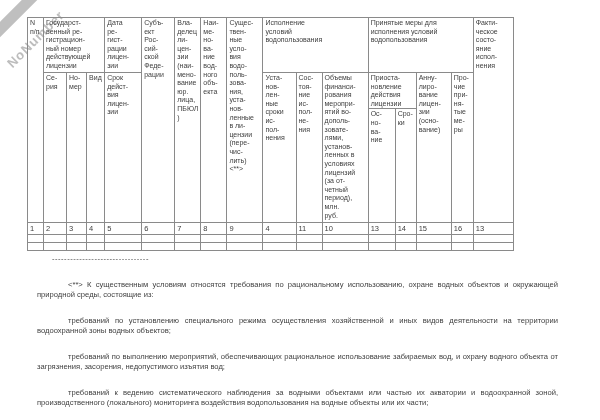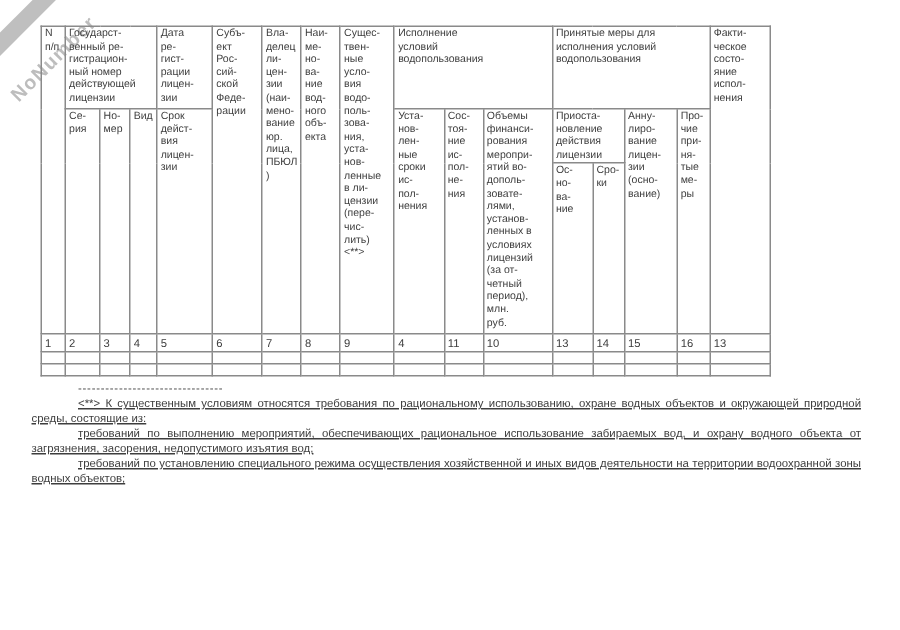--- a/index.html
+++ b/index.html
@@ -76,21 +76,21 @@
     line-height: 10px;
     text-align: justify;
     color: #3e3e3e;
   }
   .footnote .separator {
     text-indent: 31px;
     white-space: nowrap;
     text-align: left;
     letter-spacing: 0.5px;
   }
-  .footnote p { margin: 0; text-indent: 31px; text-decoration: underline; }
+  .footnote p { margin: 16px; text-indent: 31px; }
 </style>
 </head>
 <body>
 
 <div class="page">
 
   <div class="wm-ribbon"></div>
   <div class="wm-text">NoNumber</div>
 
   <table class="form-table">
@@ -314,17 +314,18 @@
         <td></td>
           <td></td>
         <td></td>
       </tr>
     </tbody>
   </table>
 
   <div class="footnote">
     <div class="separator">--------------------------------</div>
     <p>&lt;**&gt; К существенным условиям относятся требования по рациональному использованию, охране водных объектов и окружающей природной среды, состоящие из:</p>
+    <p>требований по установлению специального режима осуществления хозяйственной и иных видов деятельности на территории водоохранной зоны водных объектов;</p>
     <p>требований по выполнению мероприятий, обеспечивающих рациональное использование забираемых вод, и охрану водного объекта от загрязнения, засорения, недопустимого изъятия вод;</p>
-    <p>требований по установлению специального режима осуществления хозяйственной и иных видов деятельности на территории водоохранной зоны водных объектов;</p>
+    <p>требований к ведению систематического наблюдения за водными объектами или частью их акватории и водоохранной зоной, производственного (локального) мониторинга воздействия водопользования на водные объекты или их части;</p>
   </div>
 
 </div>
 
 </body></html>

